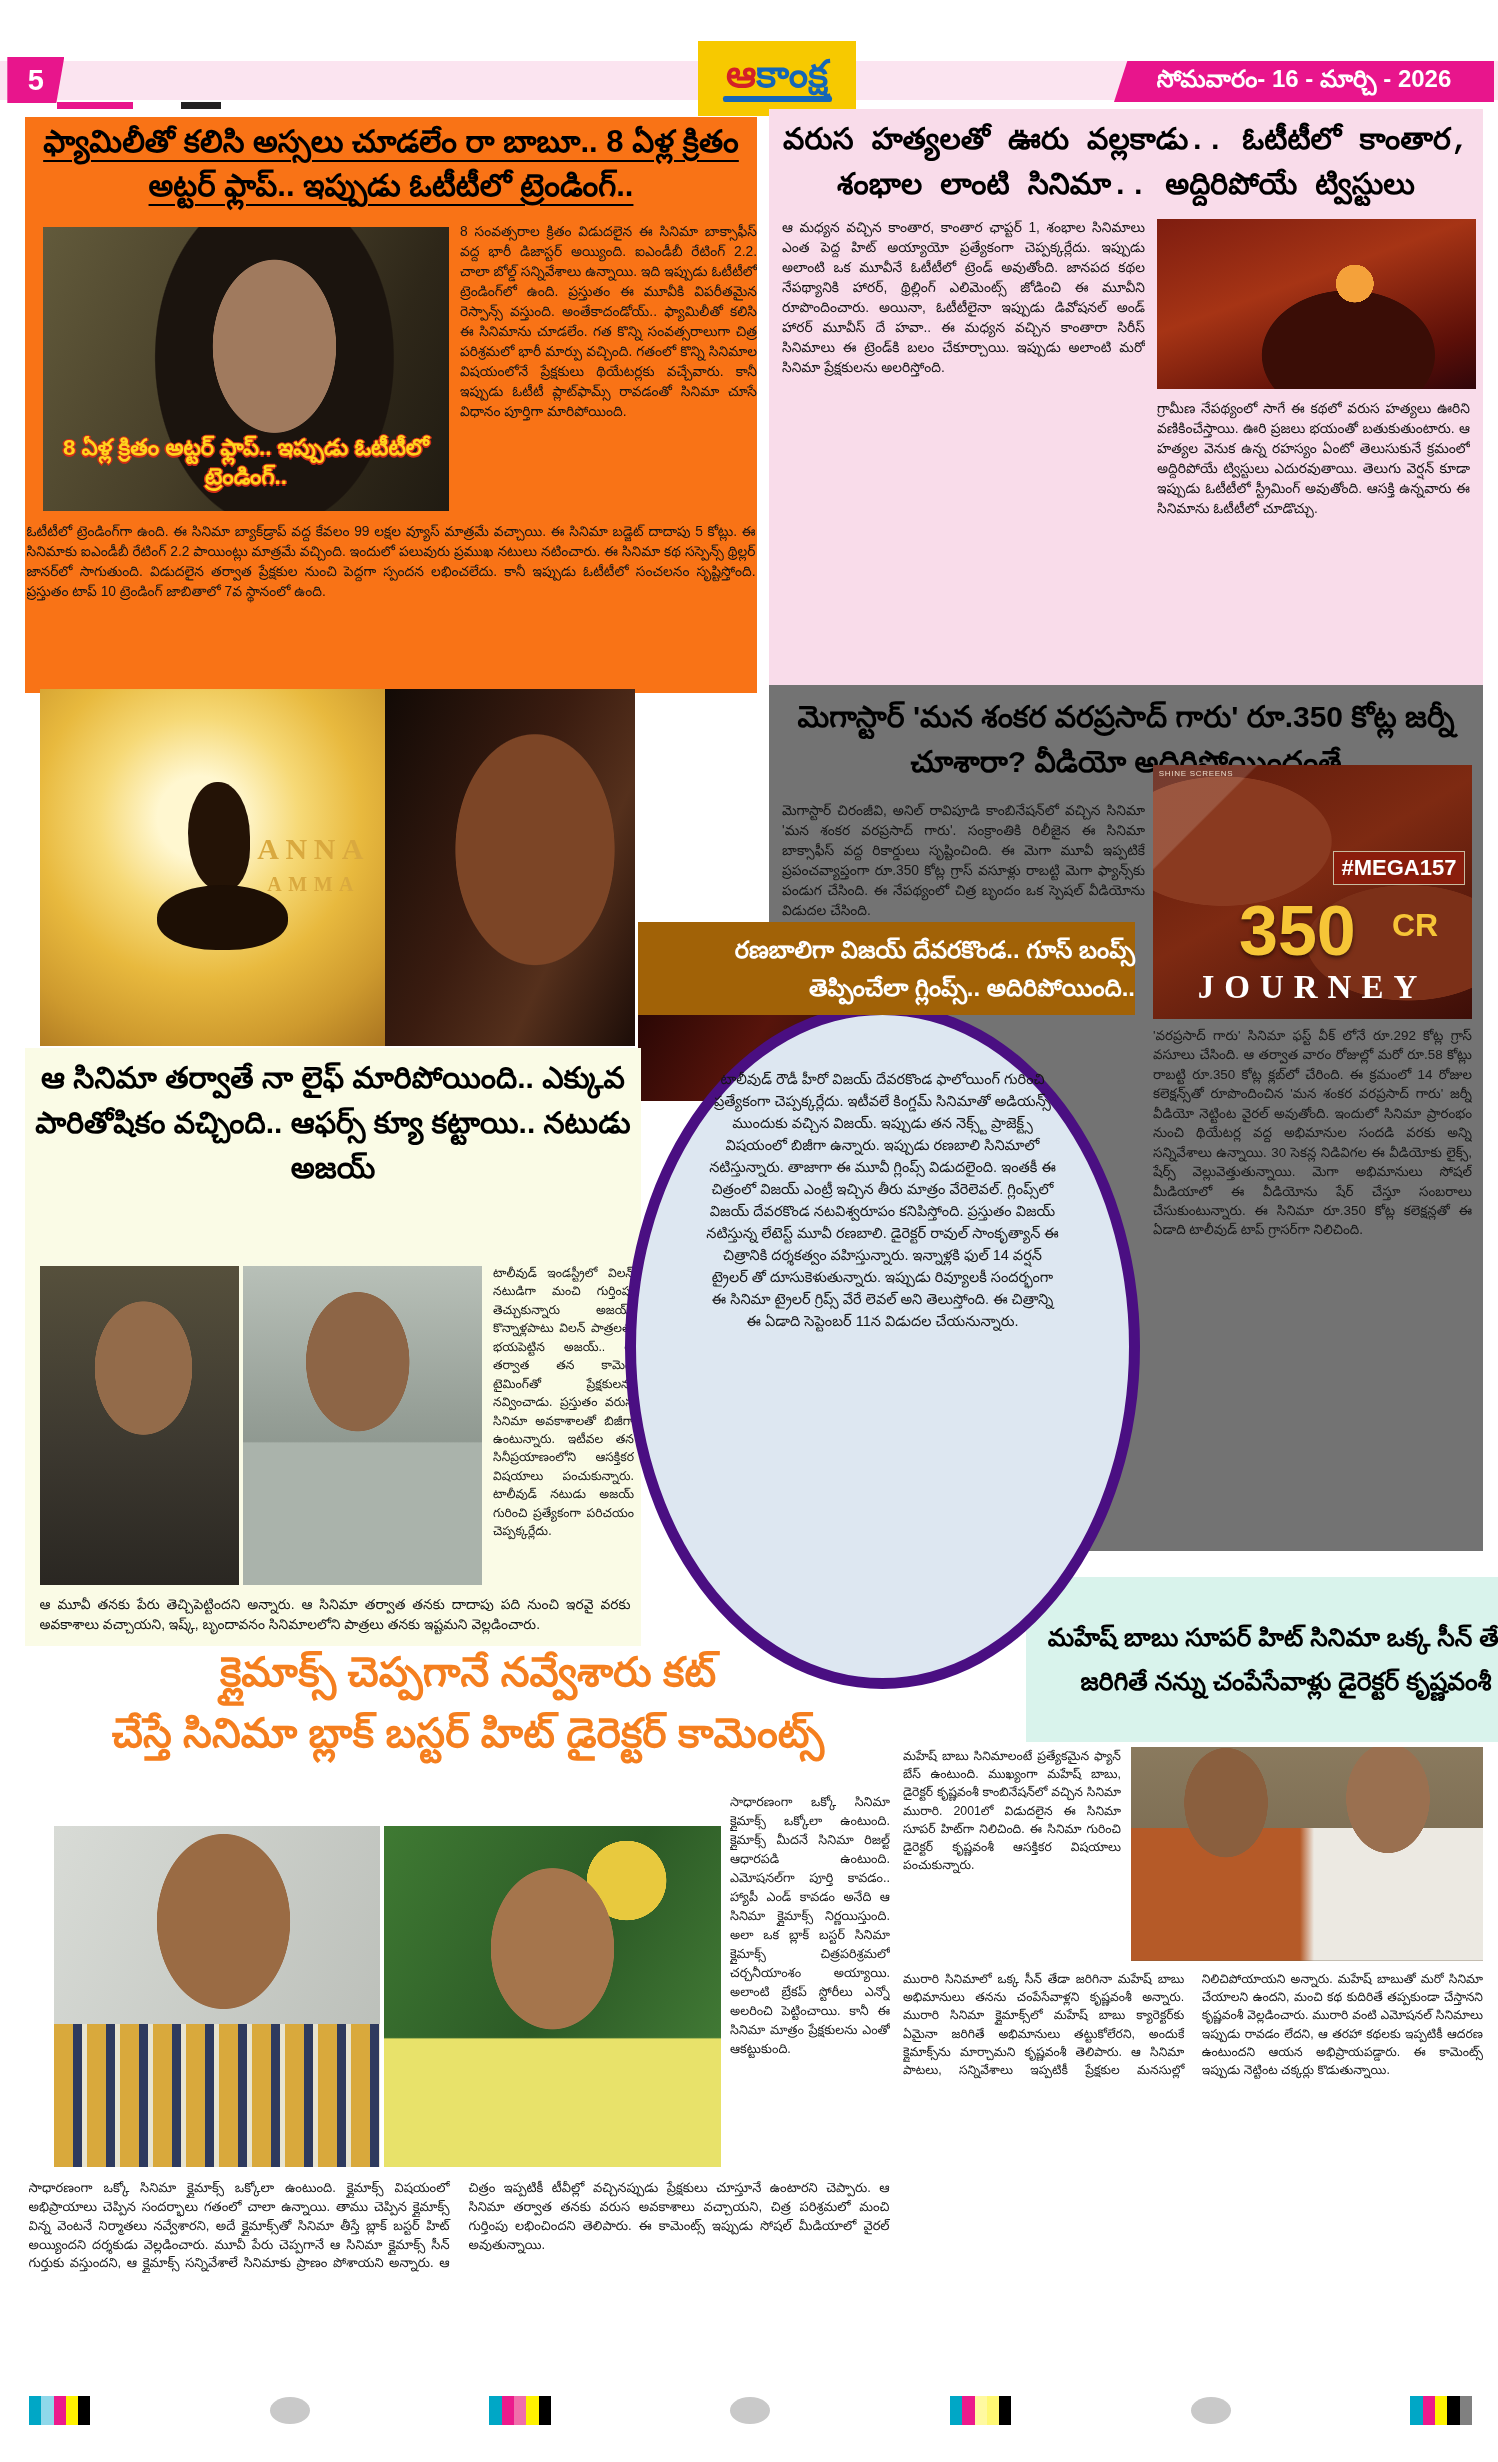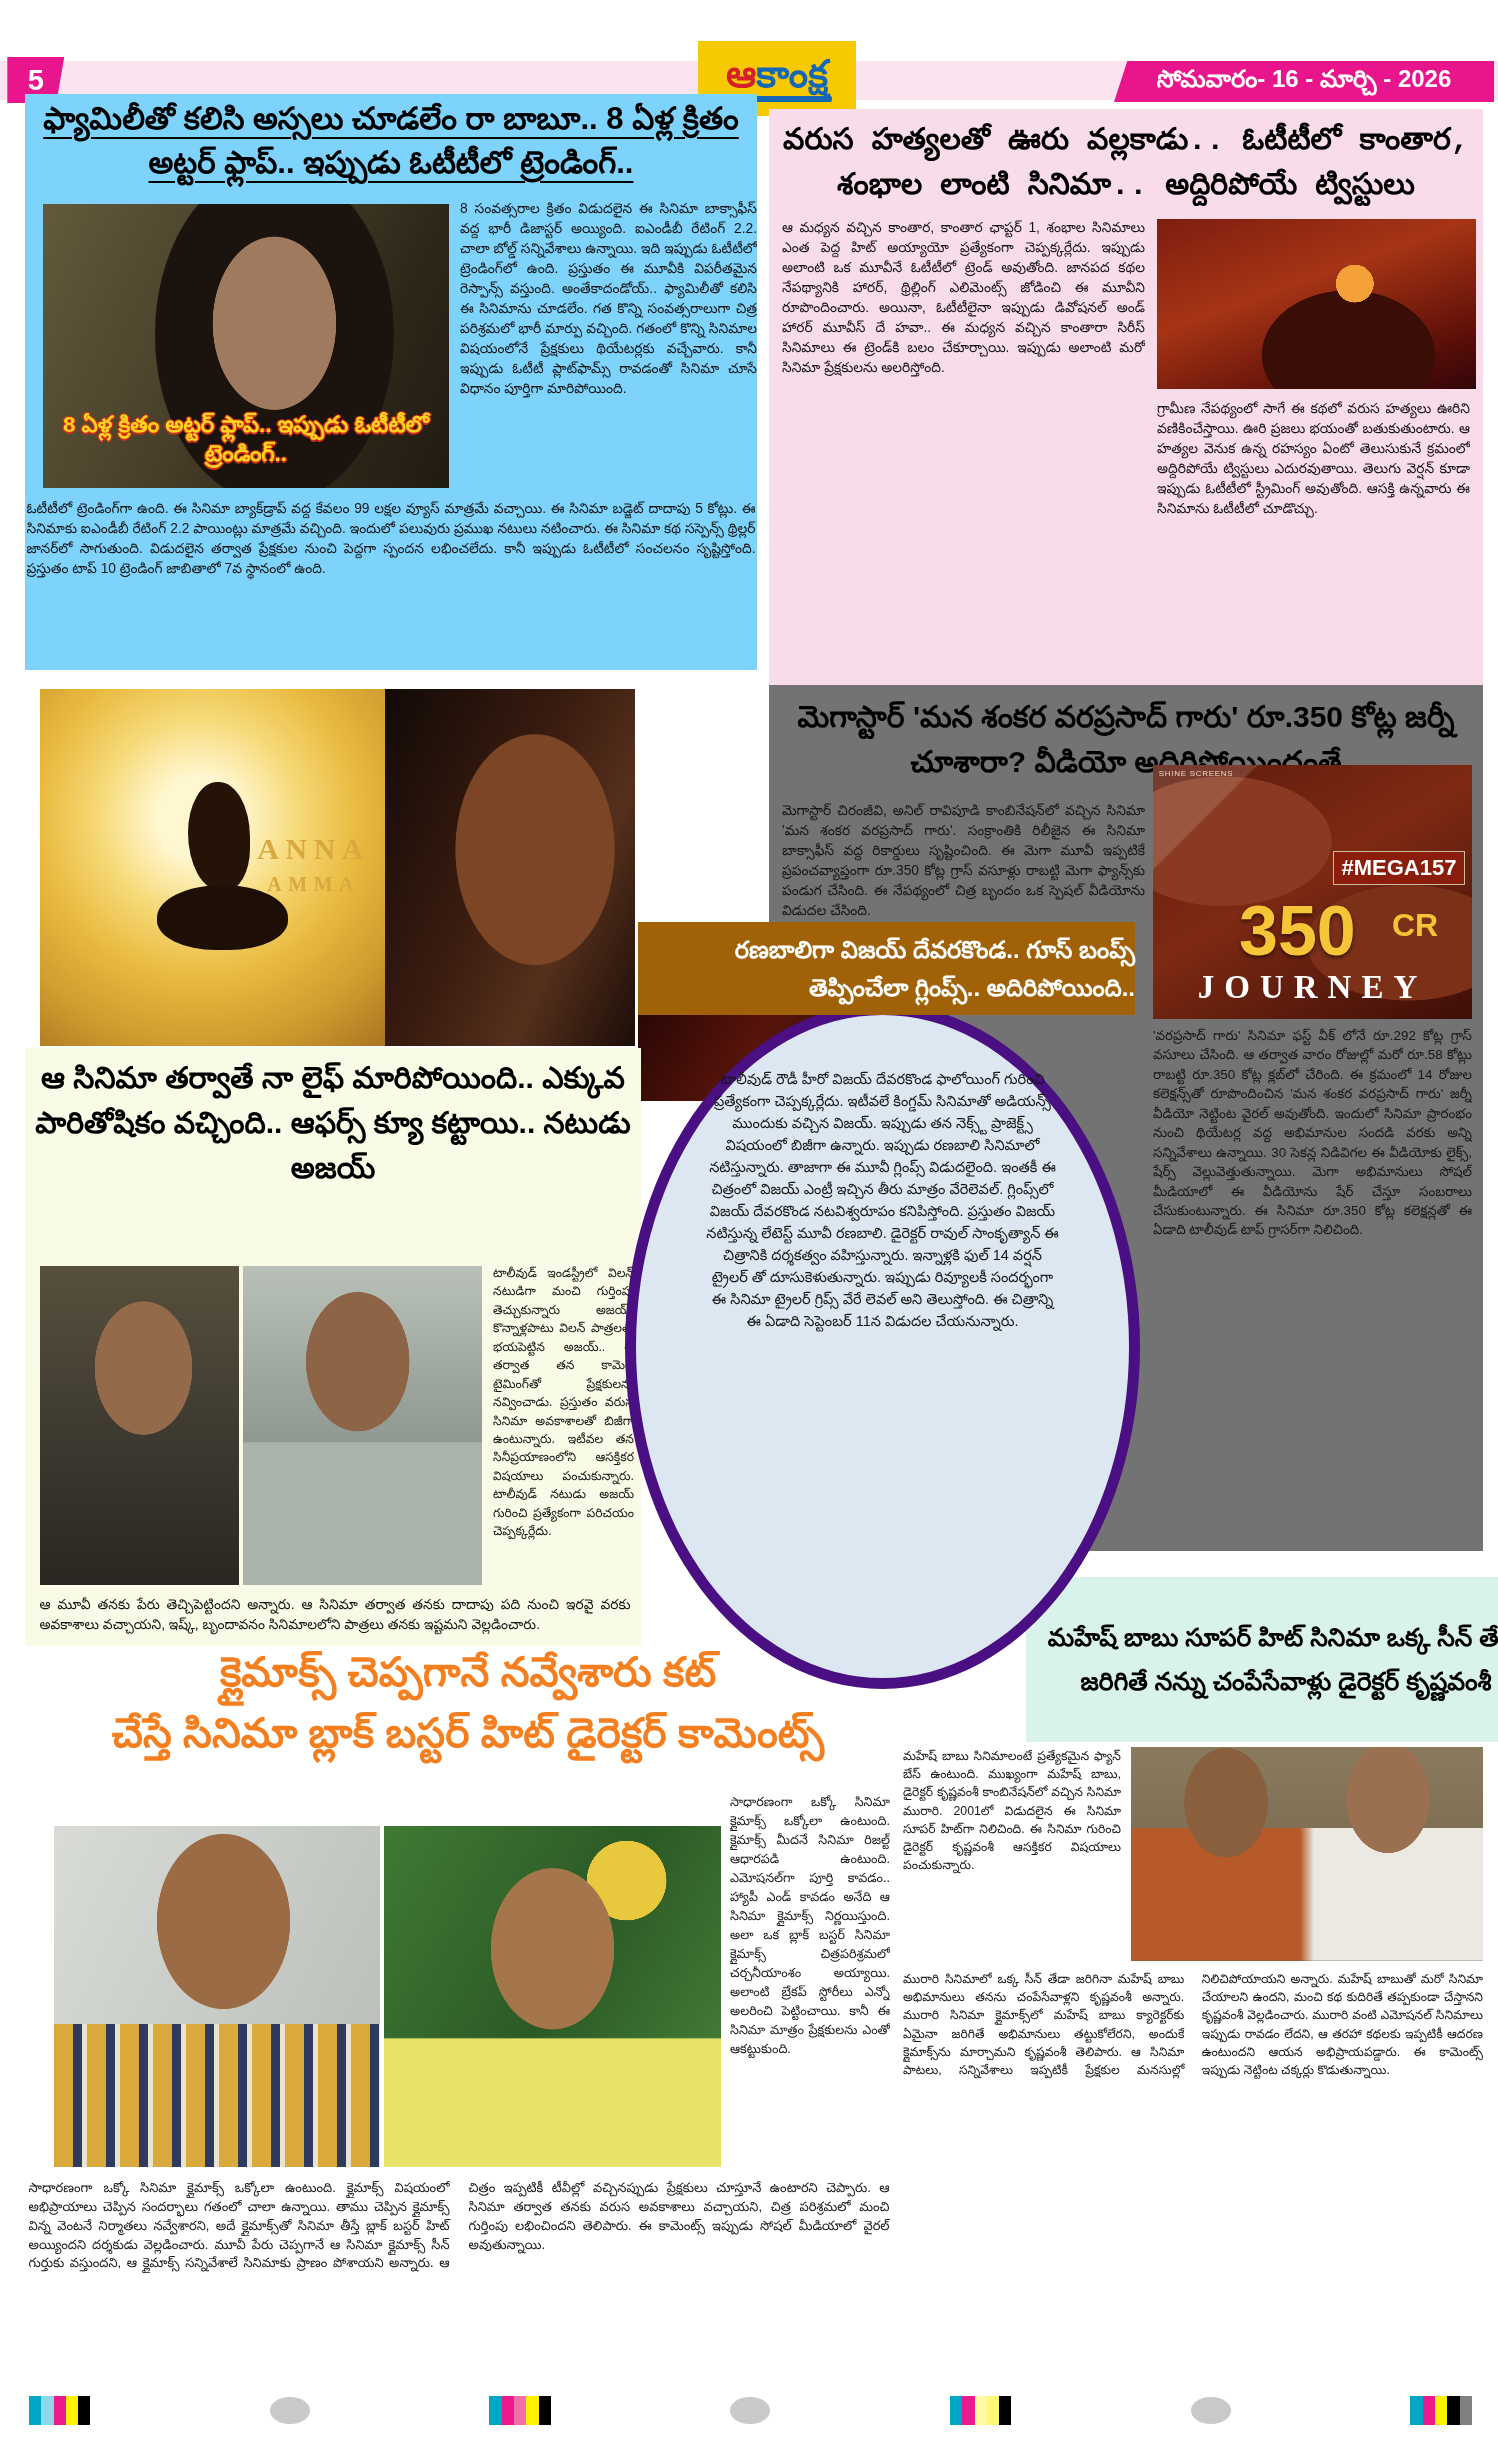--- a/index.html
+++ b/index.html
@@ -18,21 +18,21 @@
             display:flex;flex-direction:column;align-items:center;justify-content:center;}
   .logo-txt{font-size:38px;font-weight:bold;color:#1566b7;line-height:1;}
   .logo-txt .first{color:#d42027;}
   .logo-sub{margin-top:2.9px;width:109px;height:5.8px;background:#1566b7;border-radius:2.2px;}
   .date-box{left:1114px;top:61px;width:380px;height:41px;background:#e8158c;color:#fff;
             font-size:24px;font-weight:bold;display:flex;align-items:center;justify-content:center;
             clip-path:polygon(3.5% 0,100% 0,100% 100%,0 100%);}
   .reg-mark{height:6.5px;top:102px;}
 
   
-  .a1{left:25px;top:94px;width:732px;height:576px;background:#7dd3fc;}
+  .a1{left:25px;top:117px;width:732px;height:576px;background:#f97316;}
   .a1-headline{left:0;top:2.9px;width:732px;font-size:31px;line-height:1.42;
                text-decoration:underline;text-decoration-thickness:1.5px;text-underline-offset:8px;}
   .a1-photo{left:18px;top:110px;width:406px;height:284px;
     background:
       radial-gradient(ellipse 62px 87px at 57% 42%, #a07a5e 0 99%, transparent 100%),
       radial-gradient(ellipse 120px 170px at 57% 46%, #1b140e 0 99%, transparent 100%),
       linear-gradient(115deg,#625a3b 0%,#463e28 45%,#2e2719 75%,#201b12 100%);}
   .a1-caption{left:0;bottom:20px;width:100%;text-align:center;font-size:22.5px;font-weight:bold;color:#ffd41e;
       line-height:1.3;text-shadow:1.5px 0 0 #d22c18,-1.5px 0 0 #d22c18,0 1.5px 0 #d22c18,0 -1.5px 0 #d22c18;}
   .a1-body1{left:435px;top:105px;width:297px;height:290px;}

